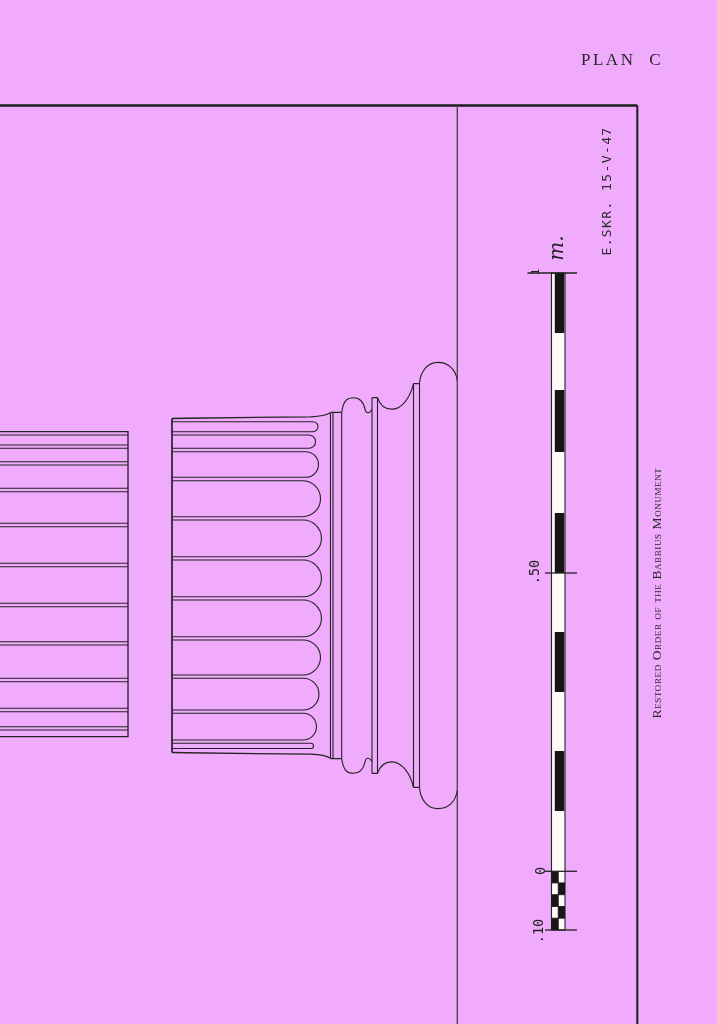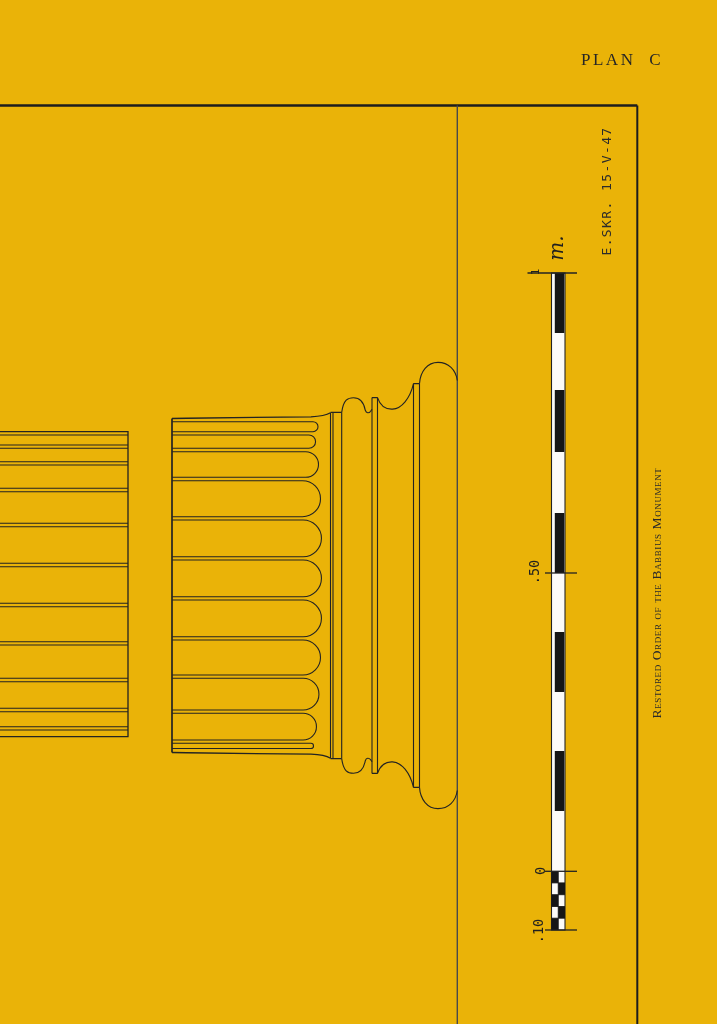--- a/index.html
+++ b/index.html
@@ -1,19 +1,19 @@
 <!DOCTYPE html>
 <html><head>
 <meta charset="utf-8">
 <style>
   html,body{margin:0;padding:0;background:#e8e8e4;}
   .page{
     position:relative;
     width:717px;height:1024px;
-    background:#eab308;
+    background:#f0abfc;
     overflow:hidden;
     font-family:"Liberation Serif", serif;
     color:#232323;
   }
   .abs{position:absolute;}
   .plan-label{
     top:50px; right:54px;
     font-size:17px; letter-spacing:2.5px; word-spacing:7px;
     color:#262626;
   }

